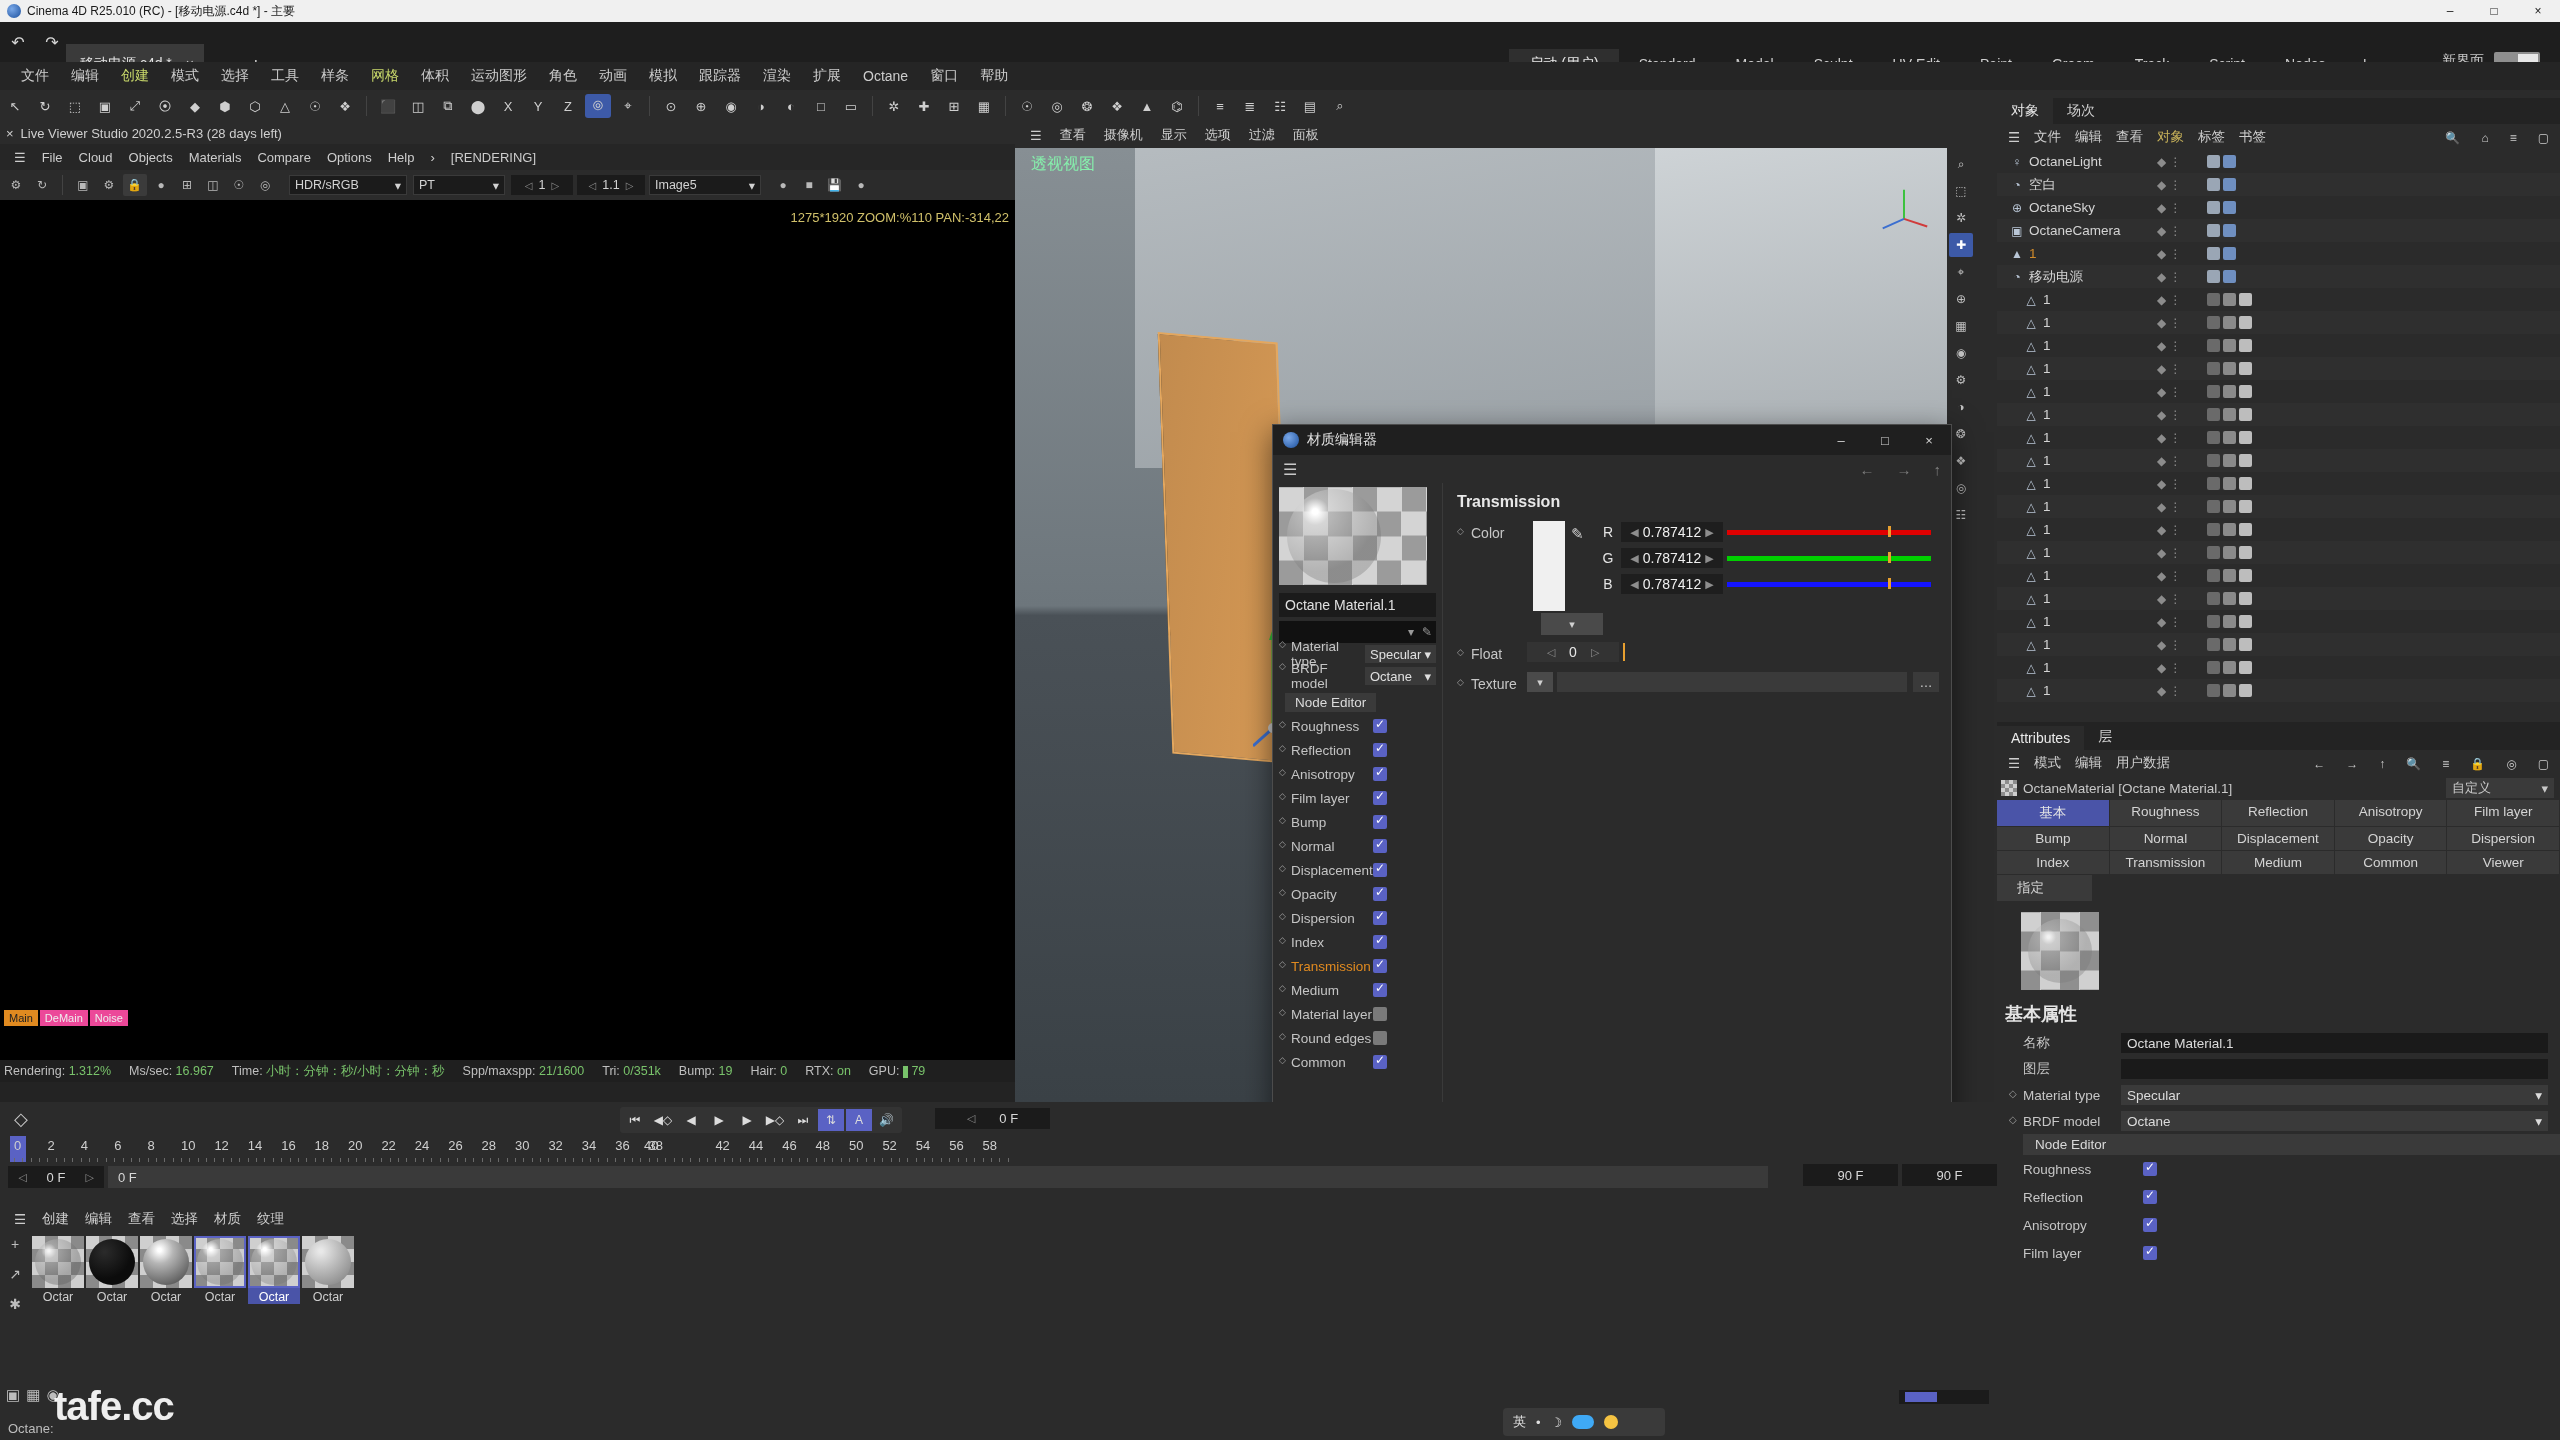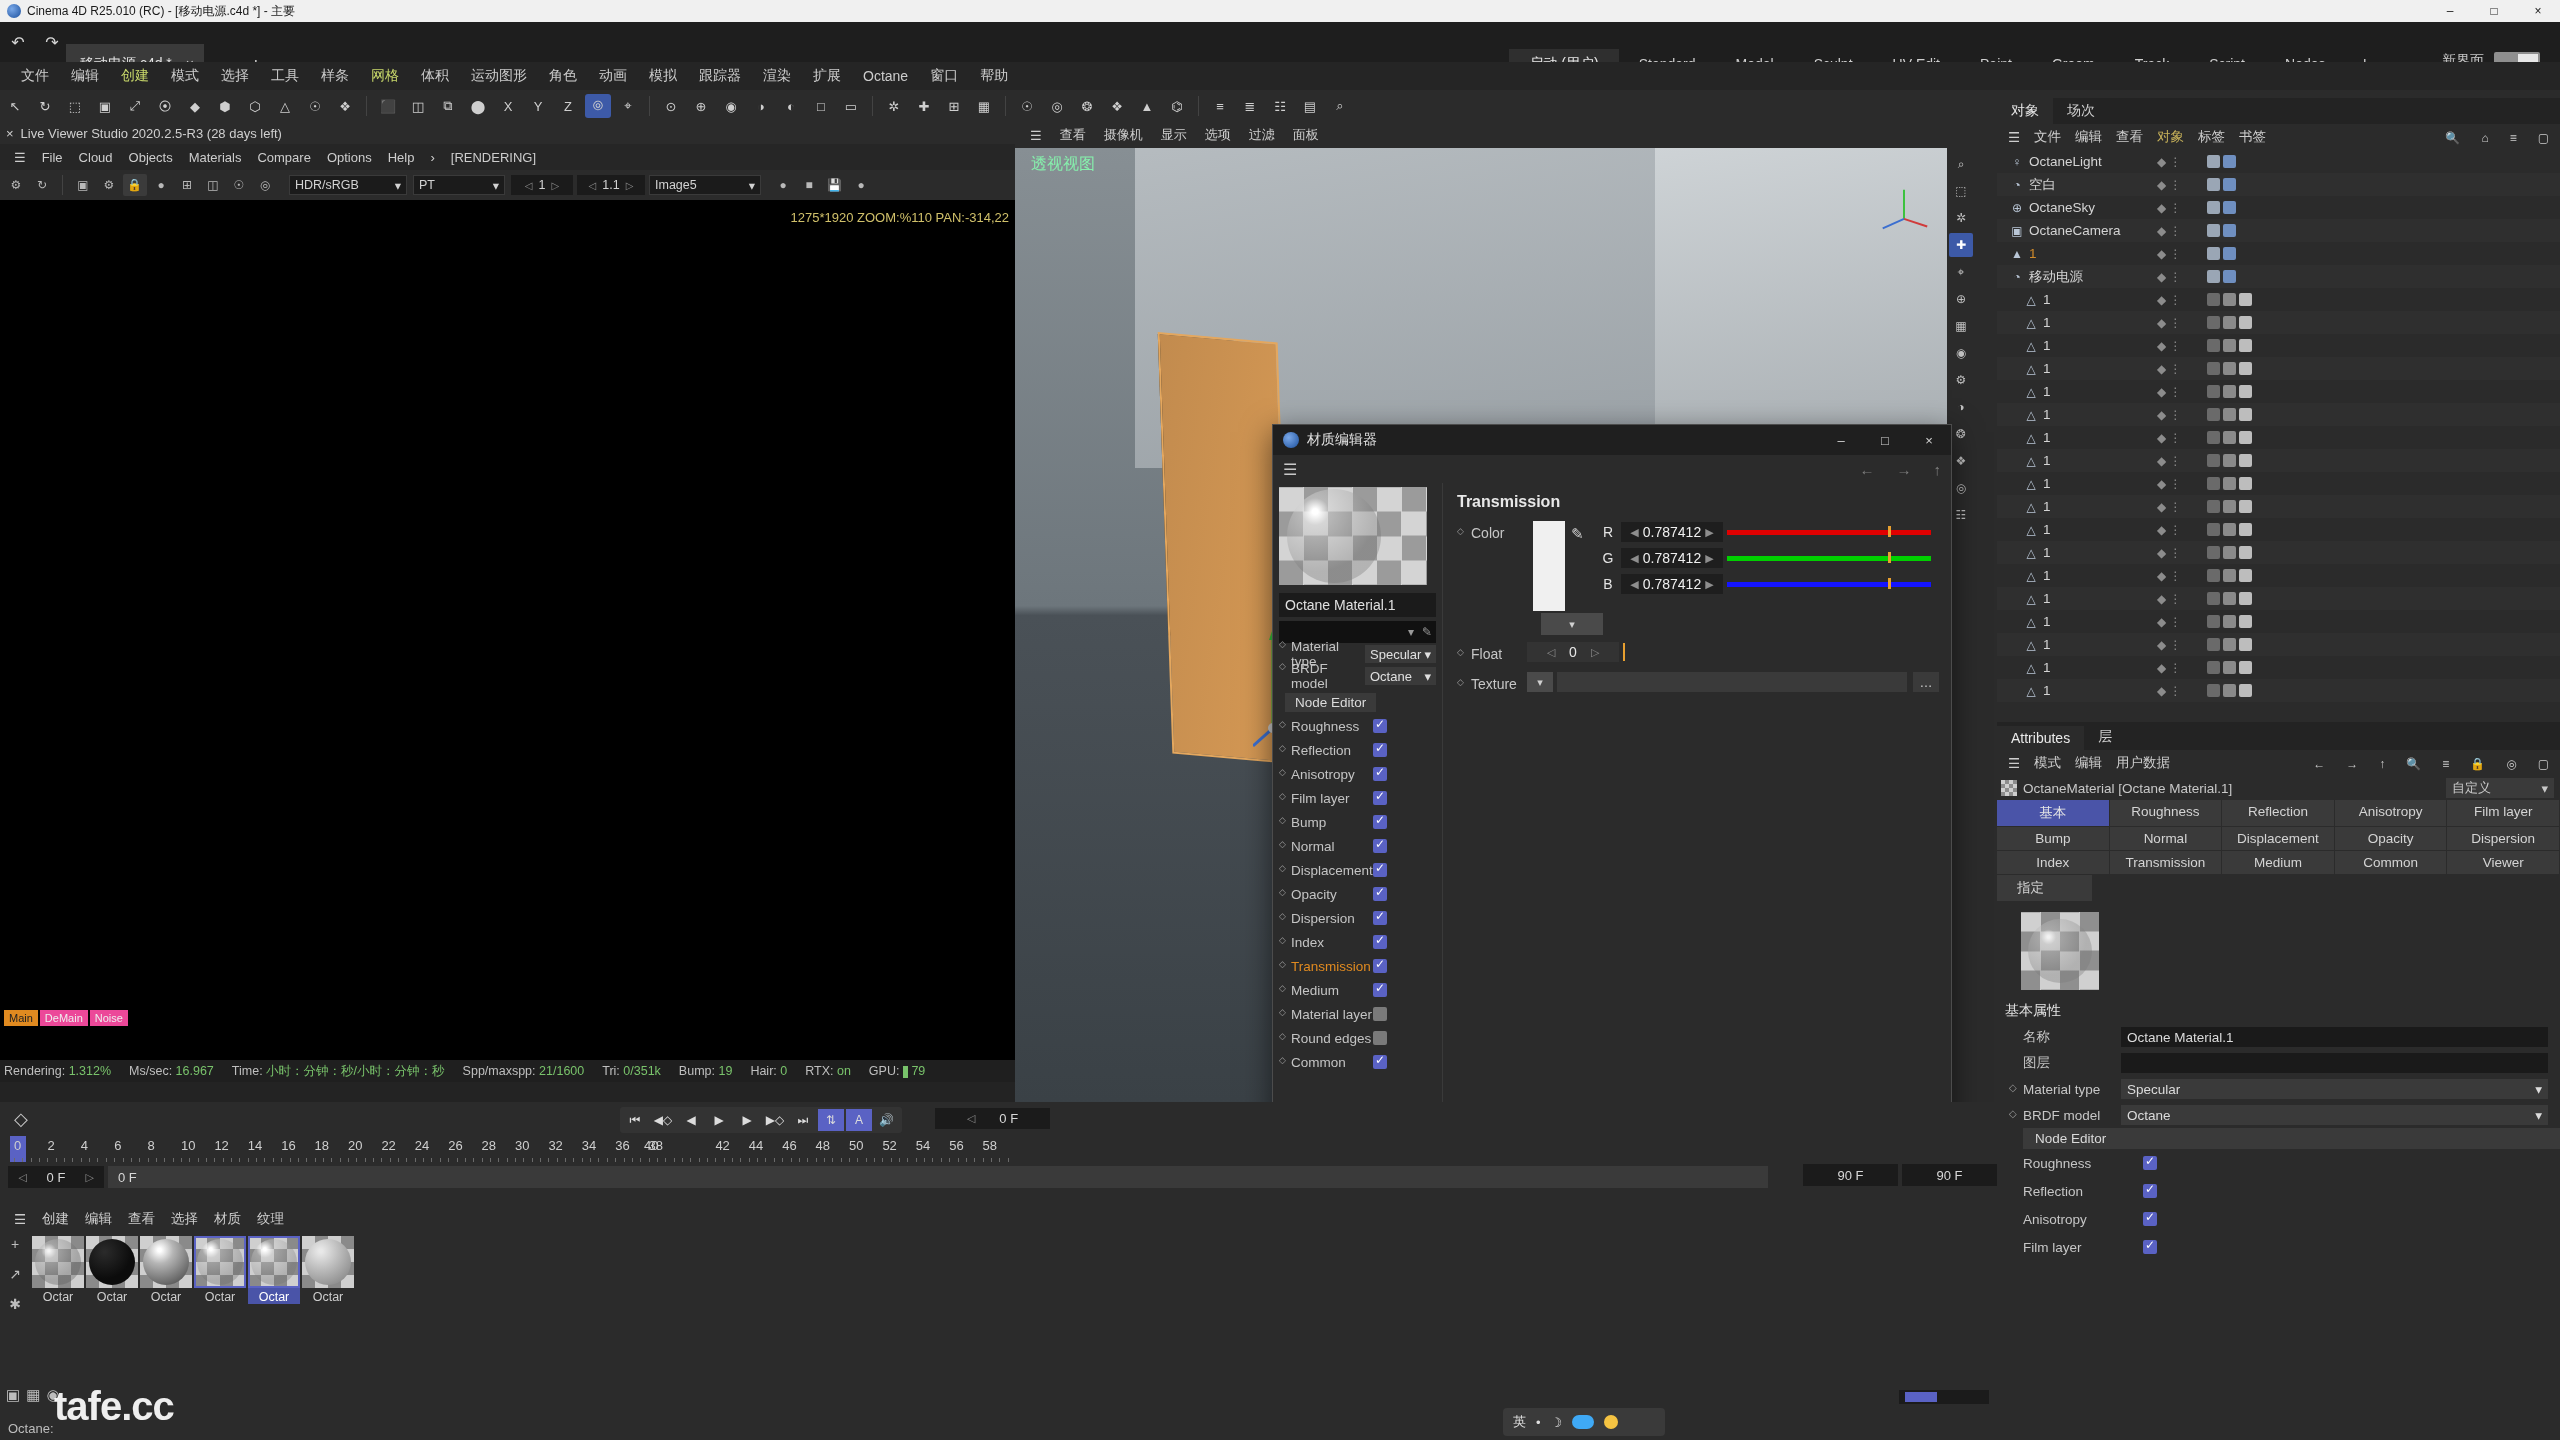--- a/index.html
+++ b/index.html
@@ -157,21 +157,21 @@
   .sheet { flex:1; text-align:center; padding:4px 0; background:#3a3a3a; color:#d4d4d4;
     border-right:1px solid #2b2b2b; border-bottom:1px solid #2b2b2b; }
   .sheet.active { background:#4a54a8; color:#e5e5e5;font-family:Liberation Serif, serif; }
   .sheet.narrow { flex:0 0 96px; text-align:left; padding-left:20px; }
 
   .attrbody { padding:4px 0 0 0; }
   .bigthumb { width:78px; height:78px; margin:6px 0 6px 24px;
     background:repeating-conic-gradient(#d0d0d0 0 25%,#8f8f8f 0 50%) 0/39px 39px; position:relative;}
   .bigthumb:after { content:""; position:absolute; left:7px; top:7px; width:64px; height:64px;
     border-radius:50%; background:radial-gradient(circle at 32% 28%,#f2f2f2 2%,rgba(200,200,200,.45) 12%,rgba(120,120,120,.35) 60%);}
-  .secttitle { font-size:14px; font-weight:normal; color:#e4e4e4; padding:6px 0 4px 8px; }
+  .secttitle { font-size:18px; font-weight:bold; color:#e4e4e4; padding:6px 0 4px 8px; }
   .frow { height:26px; display:flex; align-items:center; font-size:13.5px; padding-left:8px; }
   .flabel { width:116px; color:#c6c6c6; padding-left:18px; }
   .flabel.dia:before { content:"\25C7"; position:absolute; margin-left:-14px; color:#9a9a9a; font-size:10px;}
   .finput { flex:1; height:20px; background:#1a1a1a; color:#dcdcdc; font-size:13.5px;
     display:flex; align-items:center; padding:0 6px; margin-right:12px; }
   .fselect { flex:1; height:20px; background:#3a3a3a; color:#dcdcdc; font-size:13.5px;
     display:flex; align-items:center; justify-content:space-between; padding:0 6px; margin-right:12px;}
   .nodebtn { margin-left:26px; padding:3px 12px; background:#3a3a3a; font-size:13.5px; color:#dadada; }
   .cbrow { height:28px; display:flex; align-items:center; font-size:13.5px; padding-left:26px; }
   .cbrow .lb { width:120px; color:#c6c6c6; }

